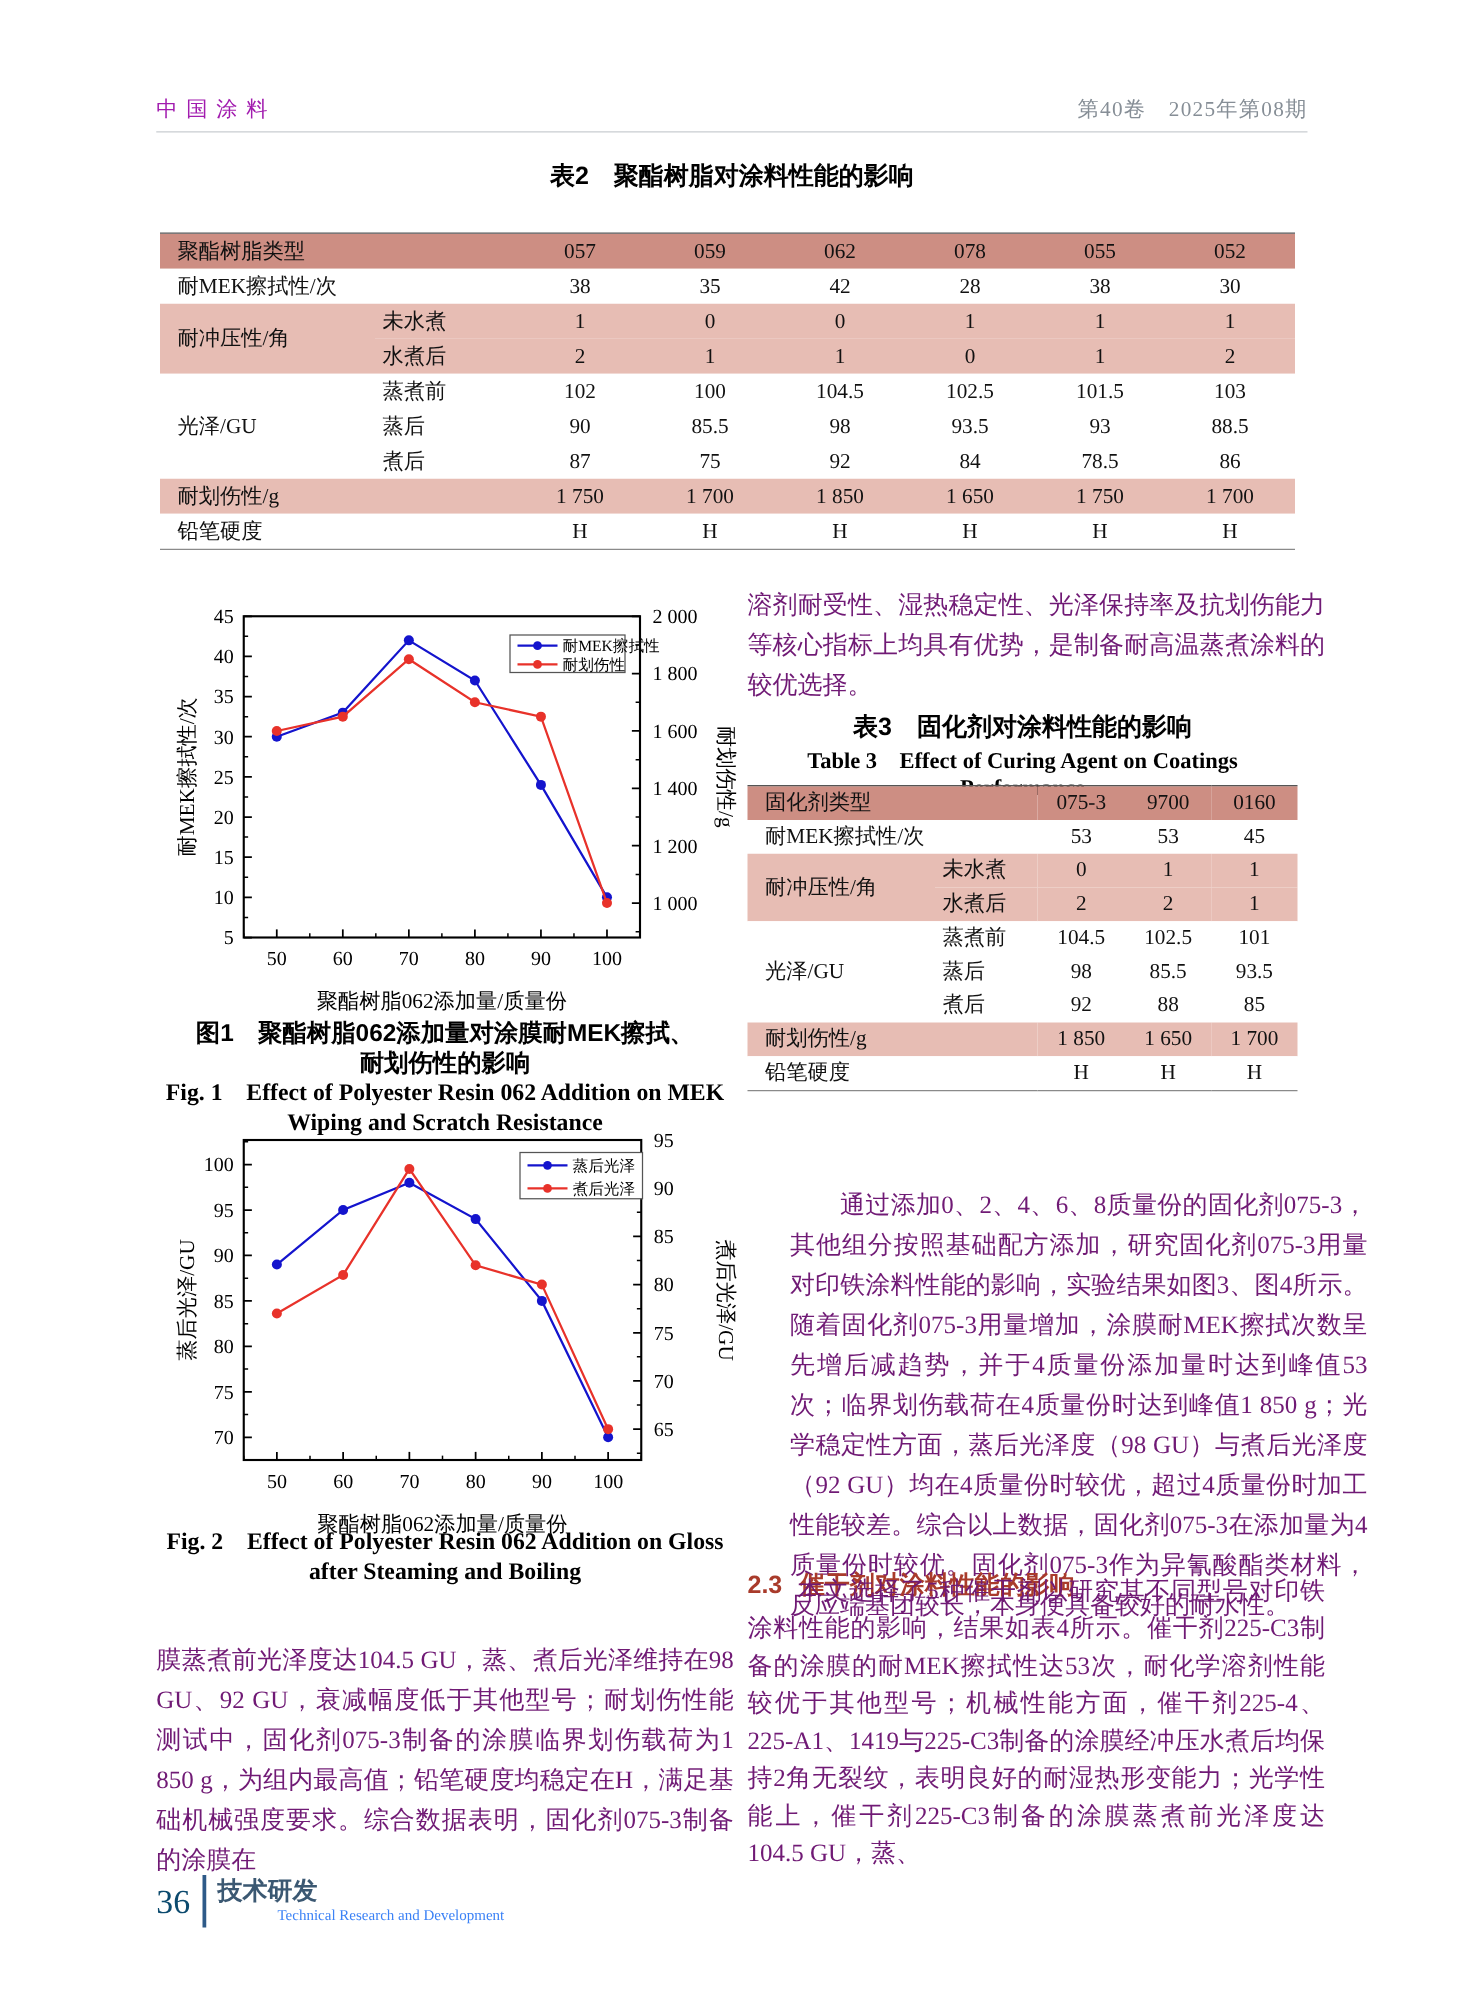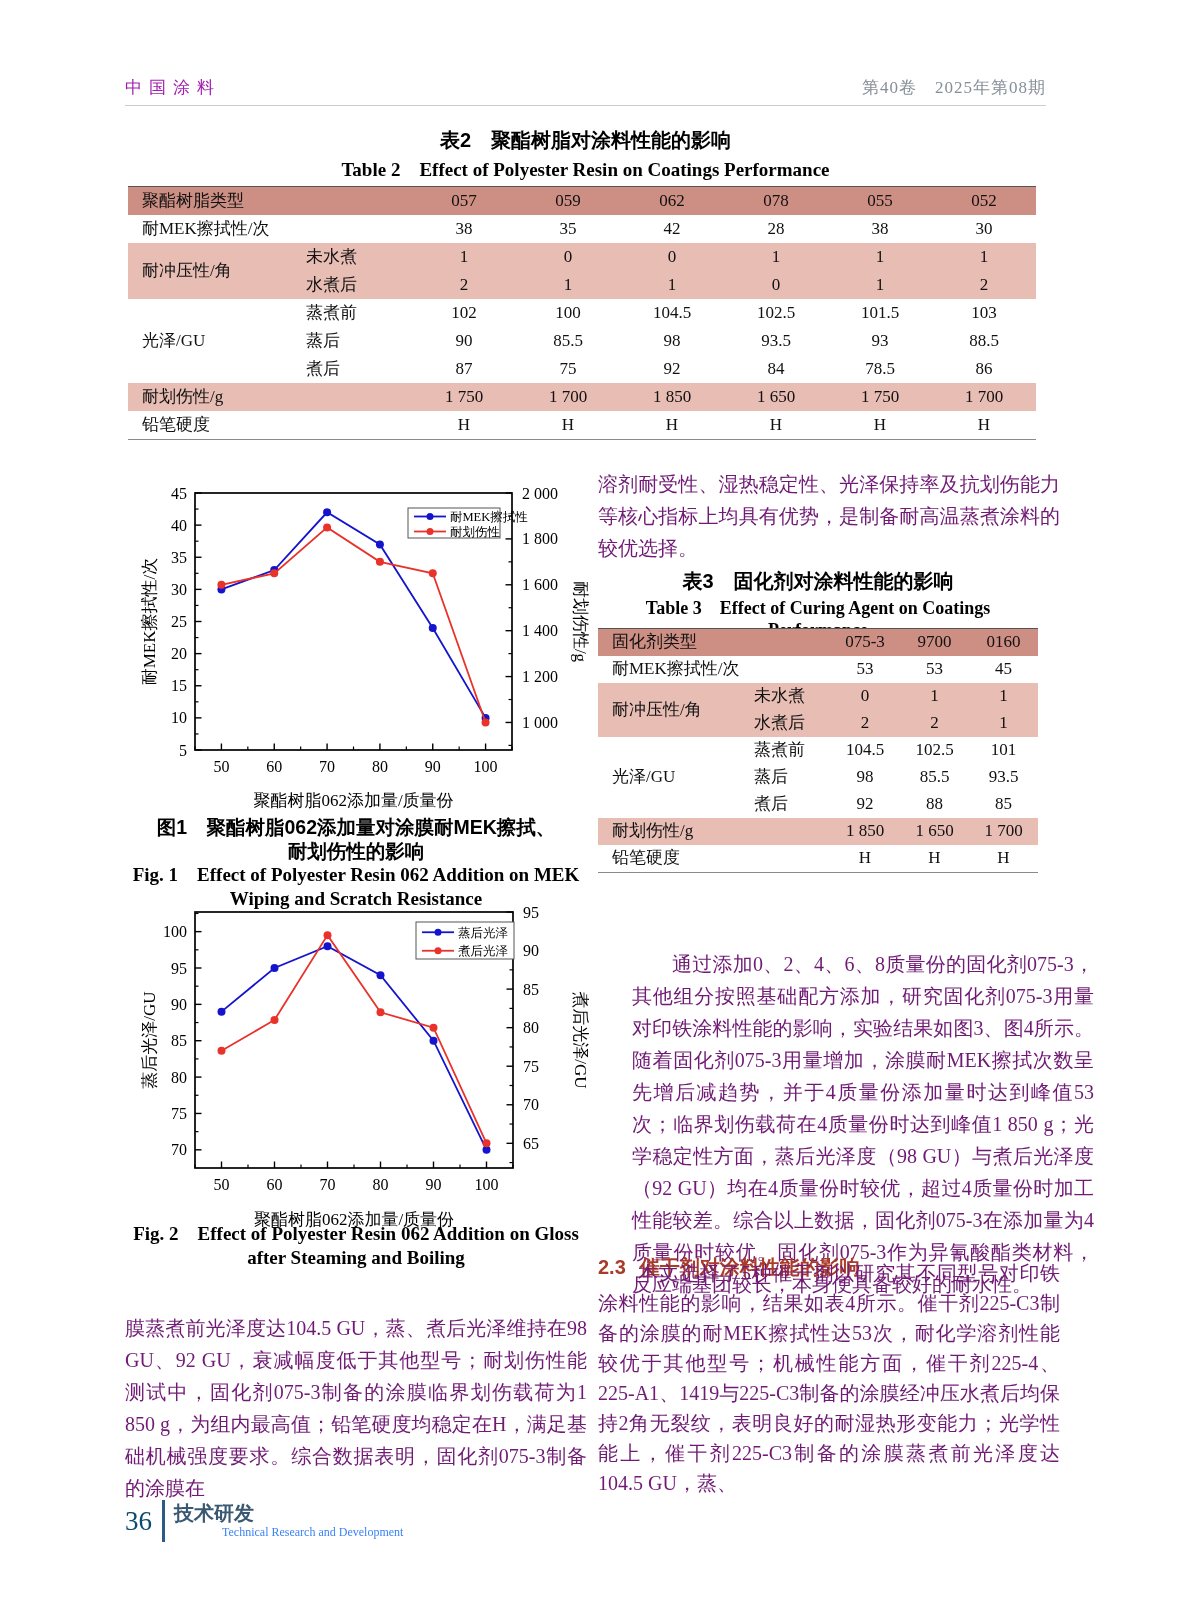--- a/index.html
+++ b/index.html
@@ -45,21 +45,20 @@
 <body>
 
 <div class="page">
 
   <div class="header">
     <span class="journal">中国涂料</span>
     <span class="issue">第40卷　2025年第08期</span>
   </div>
 
   <div class="tbl-title-cn" style="left:125px;top:127px;width:921px;">表2　聚酯树脂对涂料性能的影响</div>
-  <div class="tbl-title-en" style="left:125px;top:157px;width:921px;">Table 2　Effect of Polyester Resin on Coatings Performance</div>
 
   <table class="perf" id="table2" style="position:absolute;left:128px;top:186px;width:908px;">
     <colgroup>
       <col style="width:172px">
         <col style="width:112px">
       <col style="width:104px">
         <col style="width:104px">
         <col style="width:104px">
       <col style="width:104px">
         <col style="width:104px">

